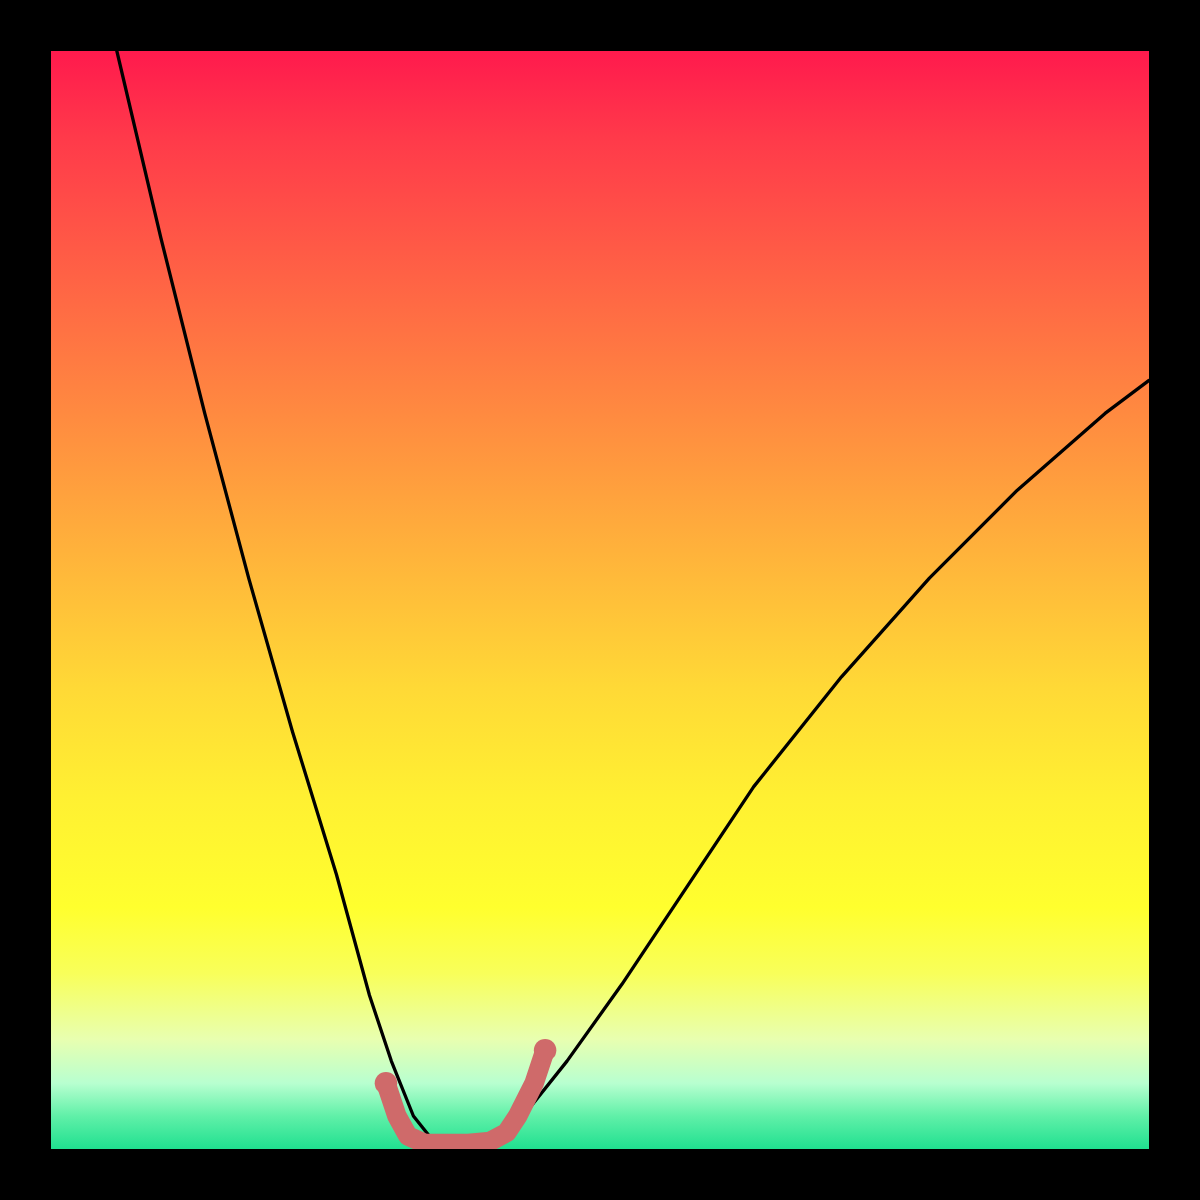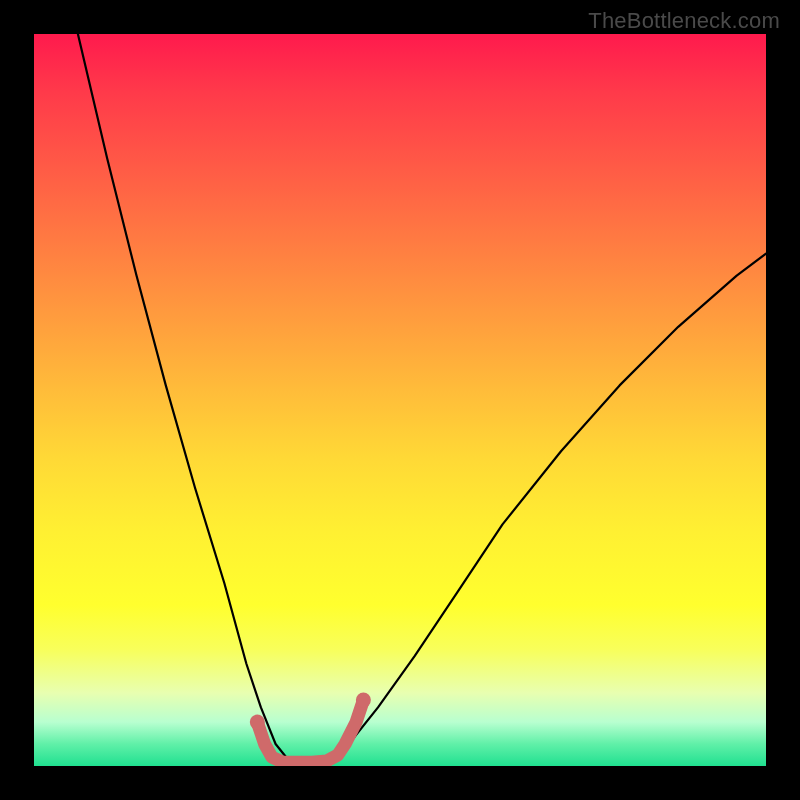--- a/index.html
+++ b/index.html
@@ -76,15 +76,14 @@
       <g id="series-container">
           <path d="M43.9 0.0 L73.2 124.4 L102.5 241.6 L131.8 351.4 L161.0 453.8 L190.3 549.0 L212.3 629.5 L226.9 673.4 L241.6 710.0 L256.2 728.3 L270.8 728.3 L285.5 728.3 L314.8 710.0 L344.0 673.4 L380.6 622.2 L424.6 556.3 L468.5 490.4 L527.0 417.2 L585.6 351.4 L644.2 292.8 L702.7 241.6 L732.0 219.6" fill="none" stroke="#000000" stroke-width="2.2" stroke-linecap="round" stroke-linejoin="round"></path>
           <path d="M223.3 688.1 L230.6 710.0 L237.9 723.2 L248.9 728.3 L263.5 728.3 L278.2 728.3 L292.8 726.9 L303.8 721.0 L311.1 710.0 L322.1 688.1 L329.4 666.1" fill="none" stroke="#cf6a6a" stroke-width="13" stroke-linecap="round" stroke-linejoin="round"></path>
           <circle cx="223.3" cy="688.1" r="7.5" fill="#cf6a6a"></circle>
           <circle cx="329.4" cy="666.1" r="7.5" fill="#cf6a6a"></circle>
         </g>
     </svg>
 
   </div>
 
-  <div class="watermark">TheBottleneck.com</div>
 
 </div>
 
 </body></html>

